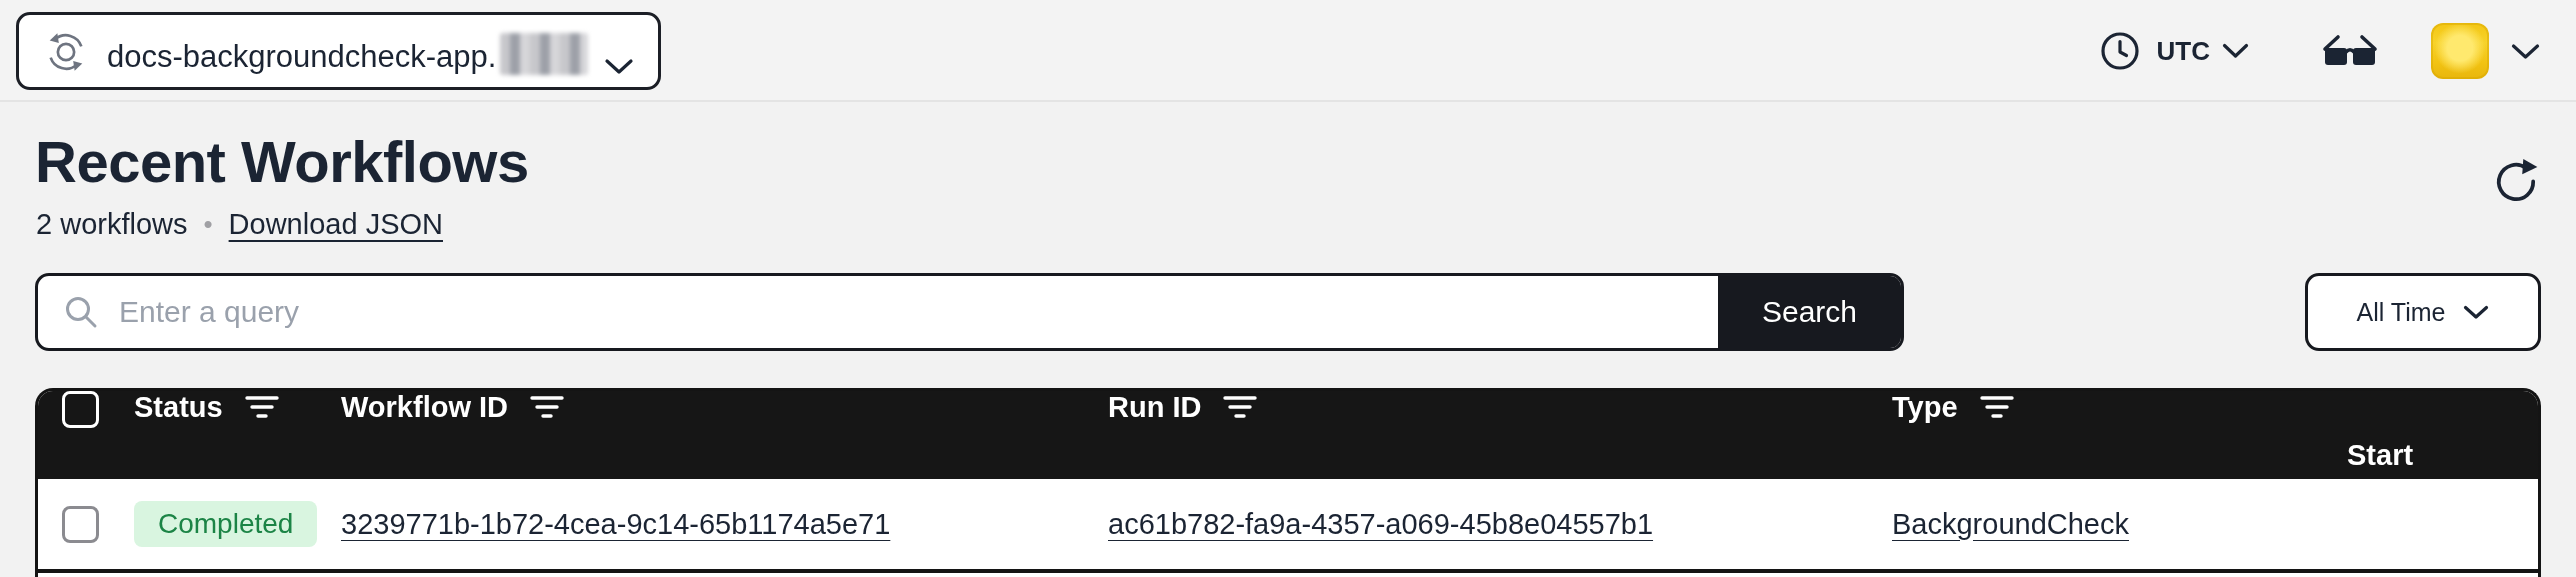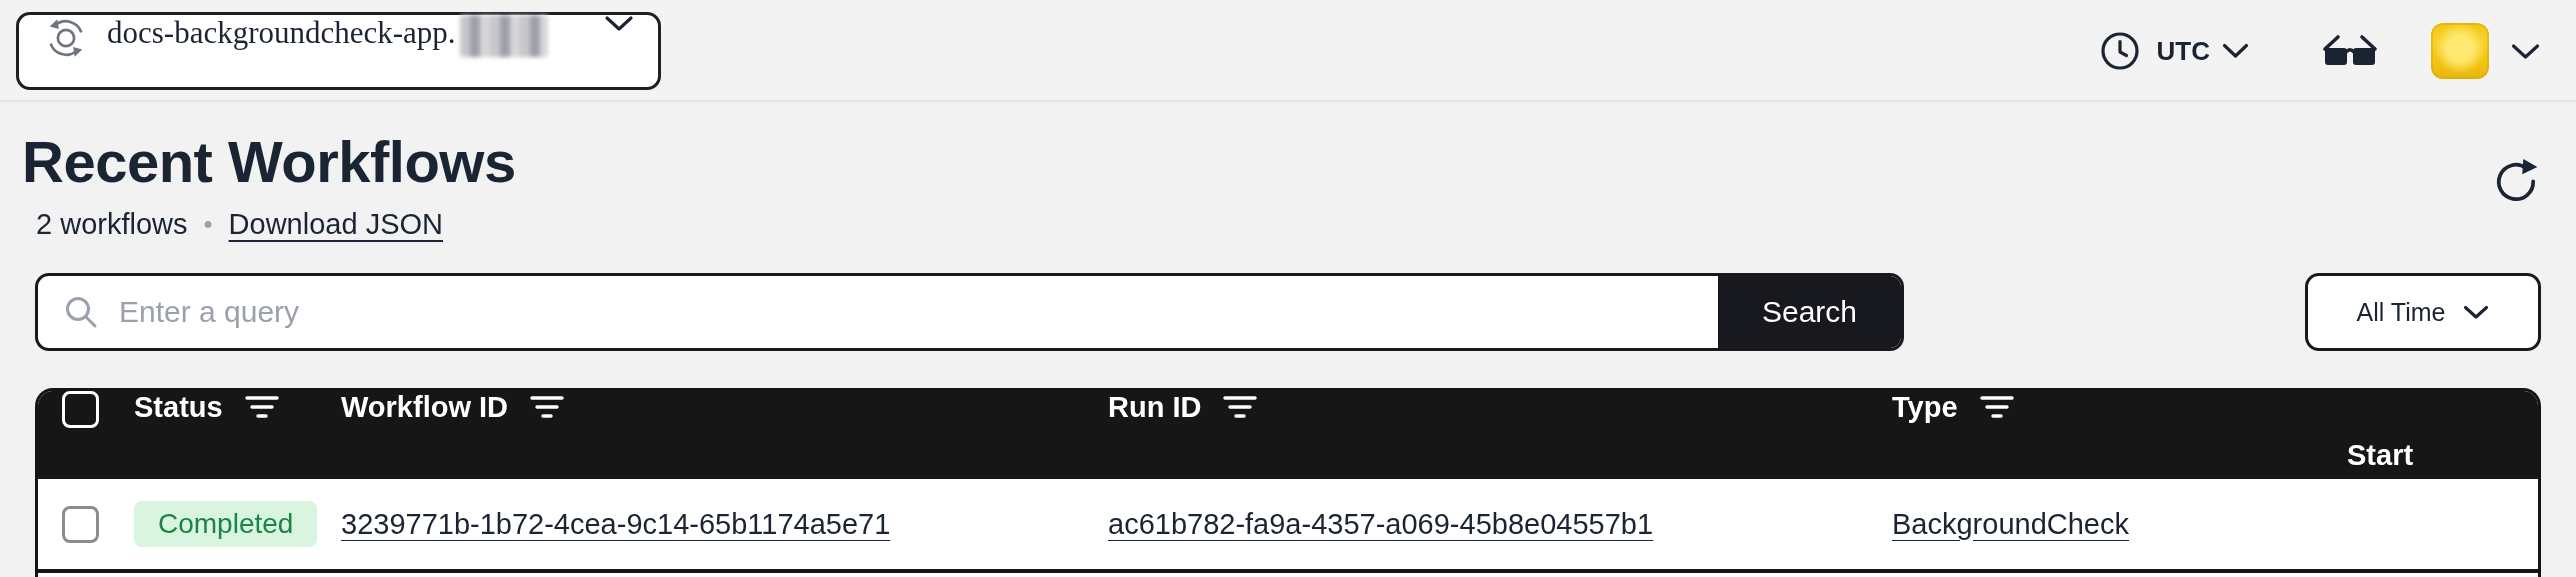--- a/index.html
+++ b/index.html
@@ -12,21 +12,21 @@
   }
 
   
   .topbar {
     position: absolute; left: 0; top: 0; width: 2576px; height: 102px;
     background: #f3f3f3; border-bottom: 2px solid #e4e4e4;
   }
   .ns-pill {
     position: absolute; left: 16px; top: 12px; width: 645px; height: 78px;
     background: #fff; border: 3px solid #1c1f26; border-radius: 14px;
-    display: flex; align-items: flex-start; padding: 0 24px; cursor: pointer; font-family: Liberation Serif, serif;
+    display: flex; align-items: flex-end; padding: 12px 24px; cursor: pointer;
   }
   .ns-pill .ns-label { font-size: 31px; font-weight: 500; color: #1b2433; margin-left: 18px; white-space: nowrap; }
   .redacted {
     width: 88px; height: 42px; margin-left: 4px; border-radius: 3px;
     background:
       linear-gradient(90deg, #c7c7cb 0 33%, #9da0a8 33% 66%, #d6d6d9 66%),
       #b9bbc1;
     background-size: 30px 21px;
     filter: blur(2px);
   }
@@ -48,21 +48,21 @@
     cursor: pointer;
   }
   .avatar-chevron { margin-left: 22px; cursor: pointer; }
 
   svg.icon { display: block; }
   .stroke-dark { stroke: #1b2433; fill: none; stroke-width: 3.2; stroke-linecap: round; stroke-linejoin: round; }
   .fill-dark { fill: #1b2433; }
 
   
   .page-title {
-    position: absolute; left: 22px; top: 128px;
+    position: absolute; left: 35px; top: 128px;
     font-size: 58px; font-weight: 600; color: #1b2433; letter-spacing: -0.5px;
   }
   .subline {
     position: absolute; left: 36px; top: 204px; height: 40px;
     display: flex; align-items: center; gap: 16px; font-size: 29px;
   }
   .subline .dot { color: #a0a0a4; font-size: 26px; }
   .link {
     color: #1b2433; text-decoration: underline; text-underline-offset: 6px;
     text-decoration-thickness: 2px; cursor: pointer;

